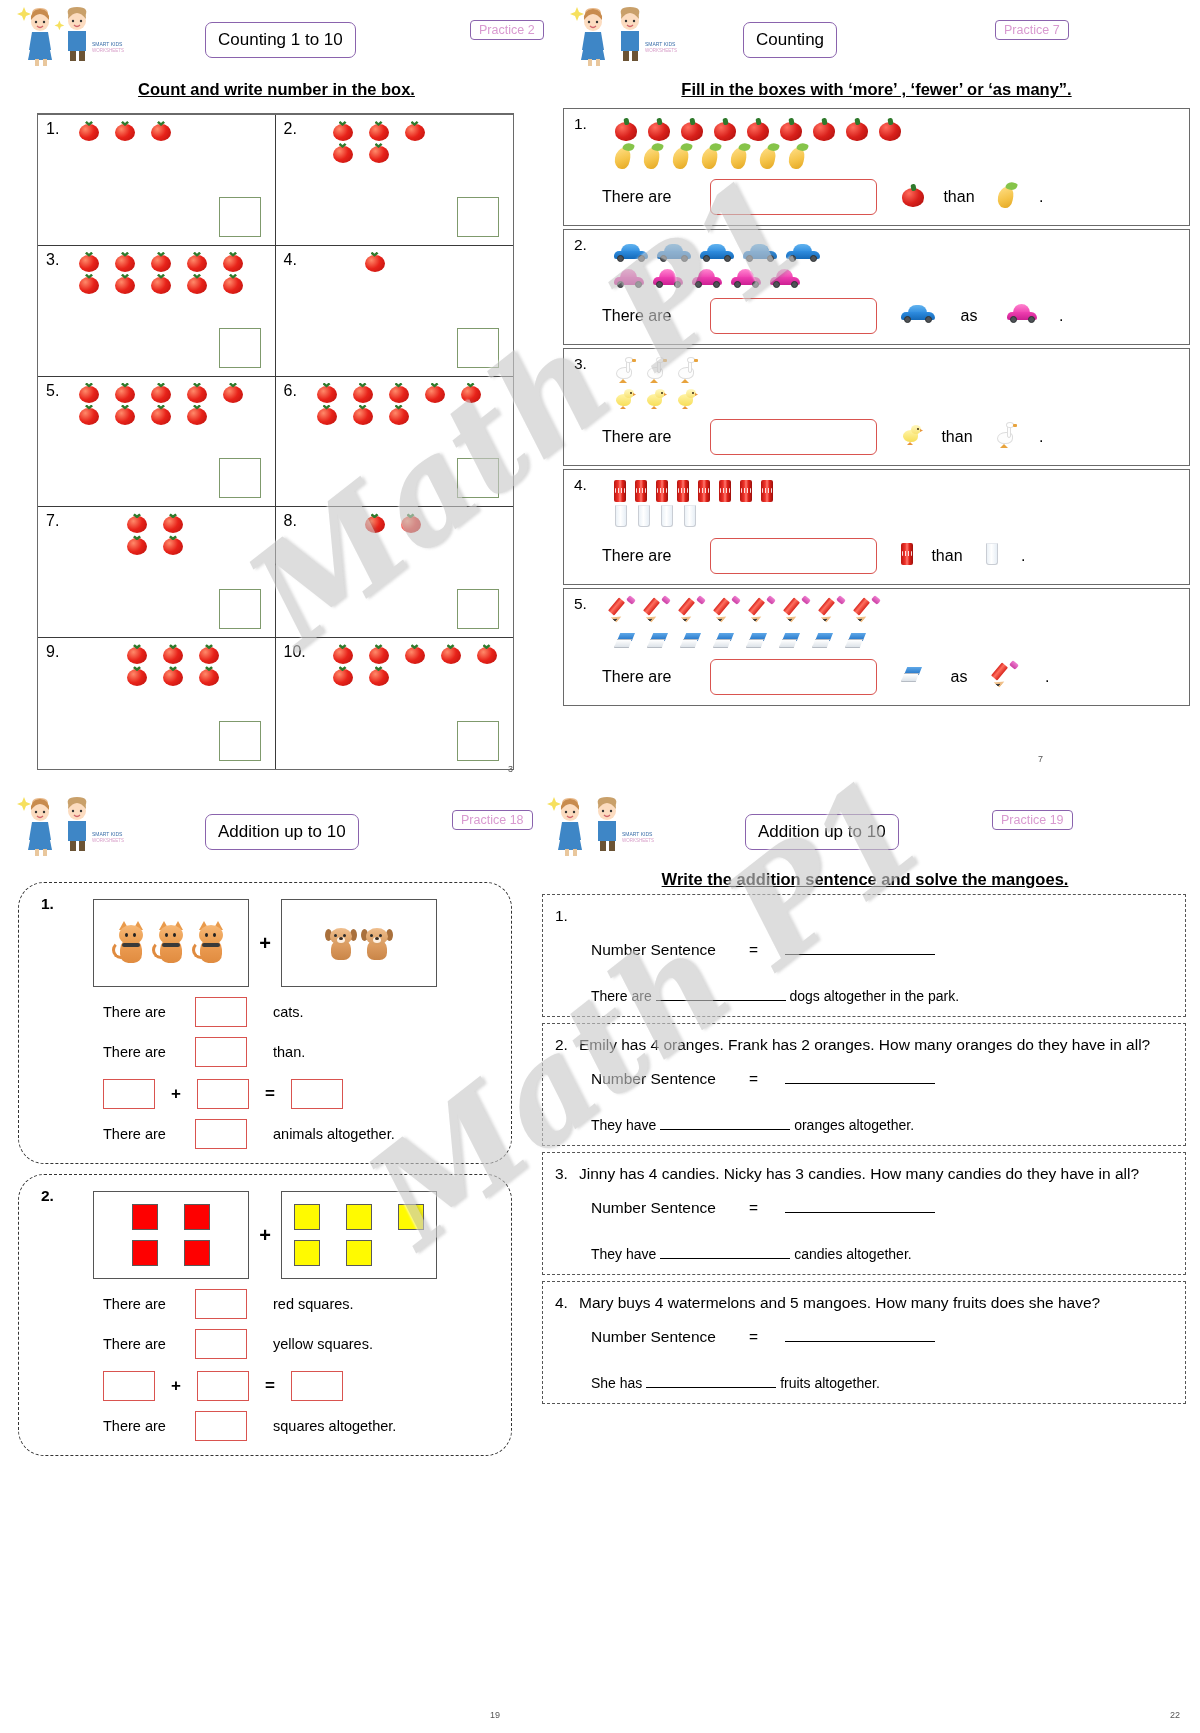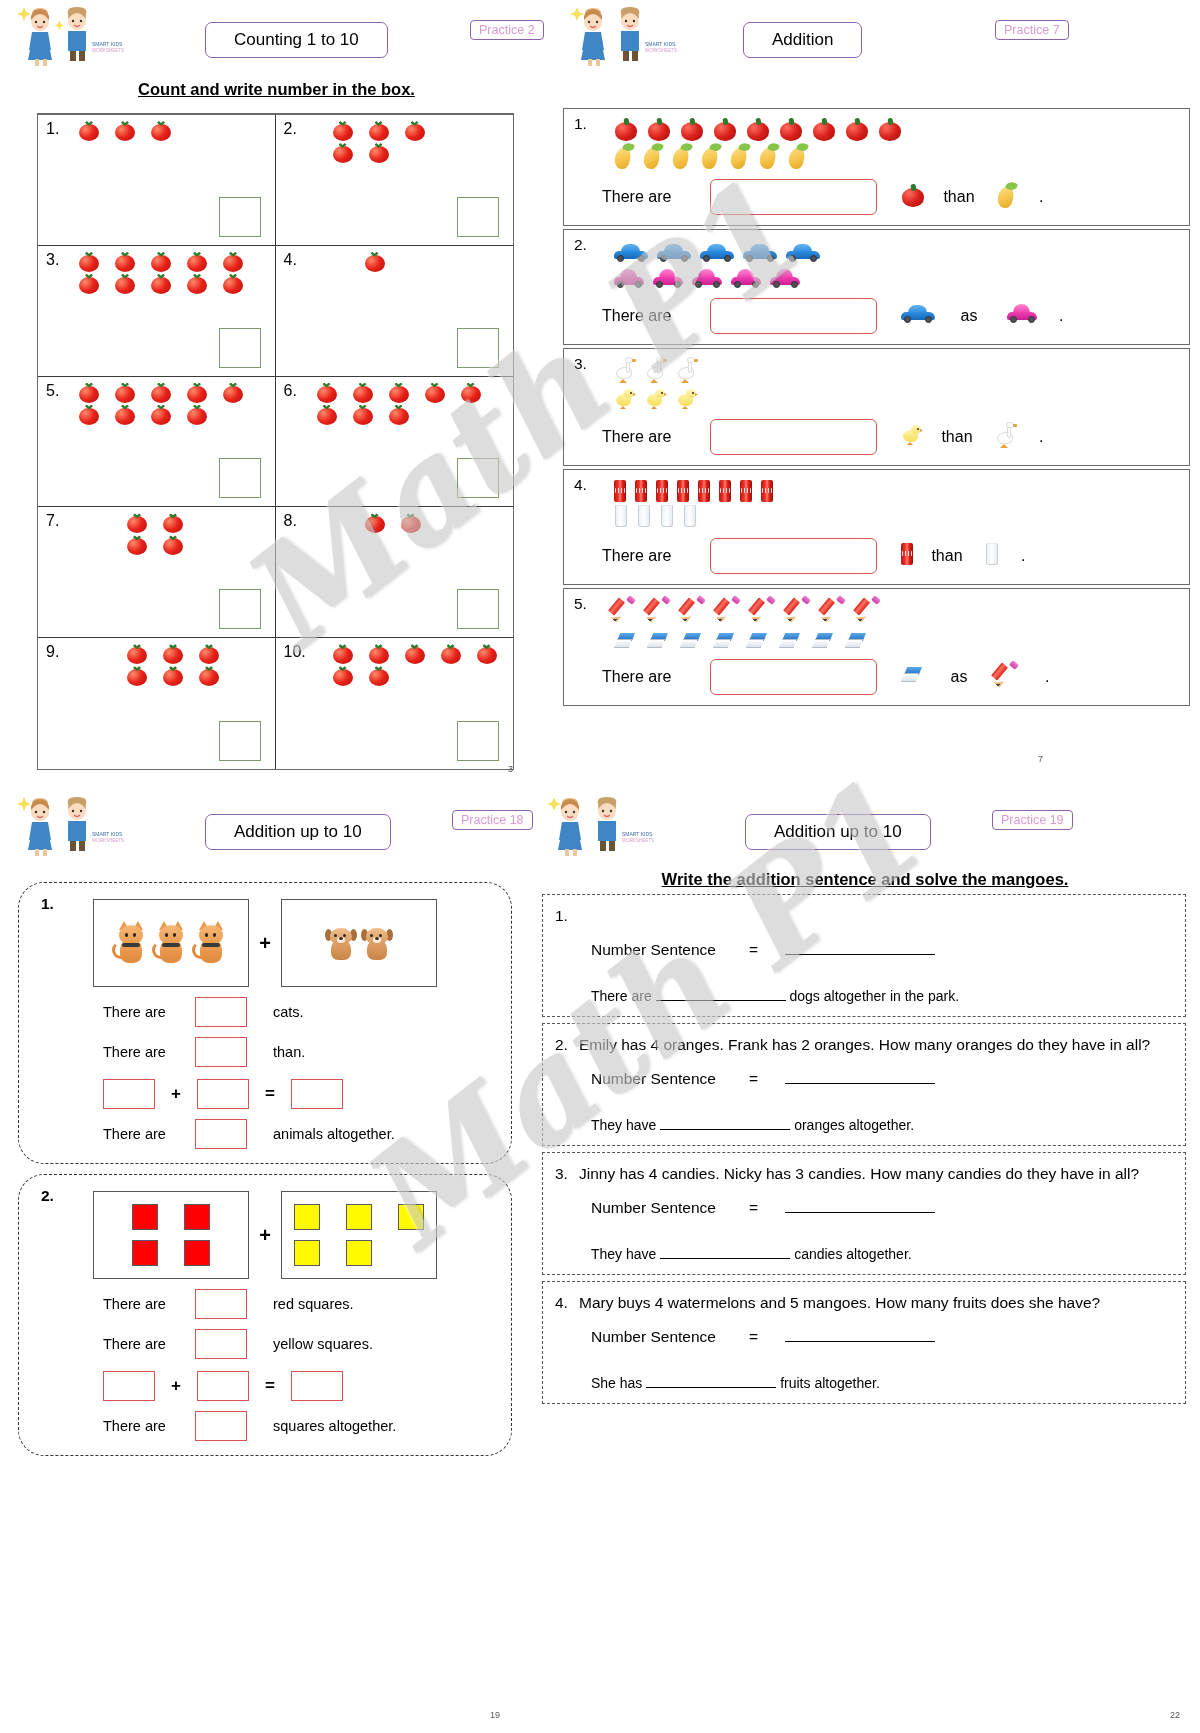--- a/index.html
+++ b/index.html
@@ -8,21 +8,21 @@
 
   
   #ws-tl{left:0;top:0;width:553px;height:790px;}
   #ws-tr{left:553px;top:0;width:647px;height:790px;}
   #ws-bl{left:0;top:790px;width:530px;height:943px;}
   #ws-br{left:530px;top:790px;width:670px;height:943px;}
 
   
   .wshead{position:relative;height:78px;}
   .mascot{position:absolute;left:14px;top:6px;width:140px;height:62px;}
-  .title-pill{position:absolute;border:1.4px solid #8a63ad;border-radius:7px;padding:7px 28px;
+  .title-pill{position:absolute;border:1.4px solid #8a63ad;border-radius:7px;padding:7px 12px;
       font-size:17px;background:#fff;white-space:nowrap;}
   .practice-pill{position:absolute;border:1.2px solid #8a63ad;border-radius:4px;padding:2px 8px;
       font-size:12.5px;color:#d99ad0;background:#fff;white-space:nowrap;}
   .directive{text-align:center;font-size:16.5px;font-weight:600;text-decoration:underline;
       margin-top:2px;}
 
   
   .countgrid{position:absolute;left:37px;top:113px;width:477px;height:657px;
       border:1.4px solid #6a6a6a;border-top:2px solid #6a6a6a;box-sizing:border-box;
       display:grid;grid-template-columns:1fr 1fr;grid-template-rows:repeat(5,1fr);}
@@ -418,23 +418,24 @@
           <circle cx="67" cy="15" r="1.2" fill="#333"></circle>
         <path d="M60 19 q3 3 6 0" stroke="#d1646b" fill="none" stroke-width="1.2"></path>
         <path d="M54 25 h18 v20 h-18 z" fill="#3e86c6"></path>
         <rect x="56" y="45" width="6" height="10" fill="#6b5334"></rect>
           <rect x="65" y="45" width="6" height="10" fill="#6b5334"></rect>
         <path d="M8 6 l2 -5 l2 5 l5 2 l-5 2 l-2 5 l-2 -5 l-5 -2z" fill="#f6e05e"></path>
         <text x="78" y="40" font-size="5" fill="#3b6ea8" font-family="Liberation Sans, sans-serif">SMART KIDS</text>
         <text x="78" y="46" font-size="4.5" fill="#d8a0c9" font-family="Liberation Sans, sans-serif">WORKSHEETS</text>
       </g>
     </svg>
-    <div class="title-pill" style="left:190px;top:22px;">Addition</div>
+    <div class="title-pill" style="left:190px;top:22px;">Counting</div>
     <div class="practice-pill" style="left:442px;top:20px;">Practice 7</div>
   </div>
+  <div class="directive">Fill in the boxes with ‘more’ , ‘fewer’ or ‘as many”.</div>
 
   <div class="cmpwrap" id="cmp-wrap">
       <div class="cmpcard">
         <span class="cnum">1.</span>
         <div class="cmprow" style="gap: 9px;">
           <span class="apple"></span>
           <span class="apple"></span>
           <span class="apple"></span>
           <span class="apple"></span>
           <span class="apple"></span>

